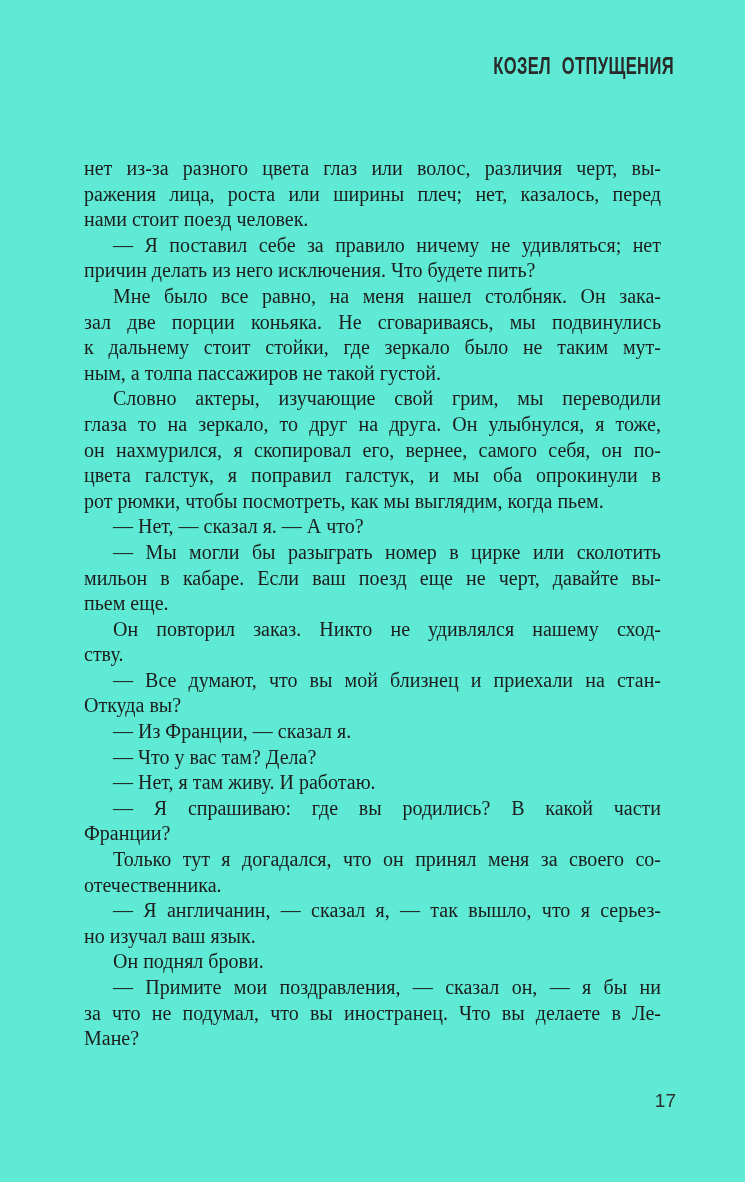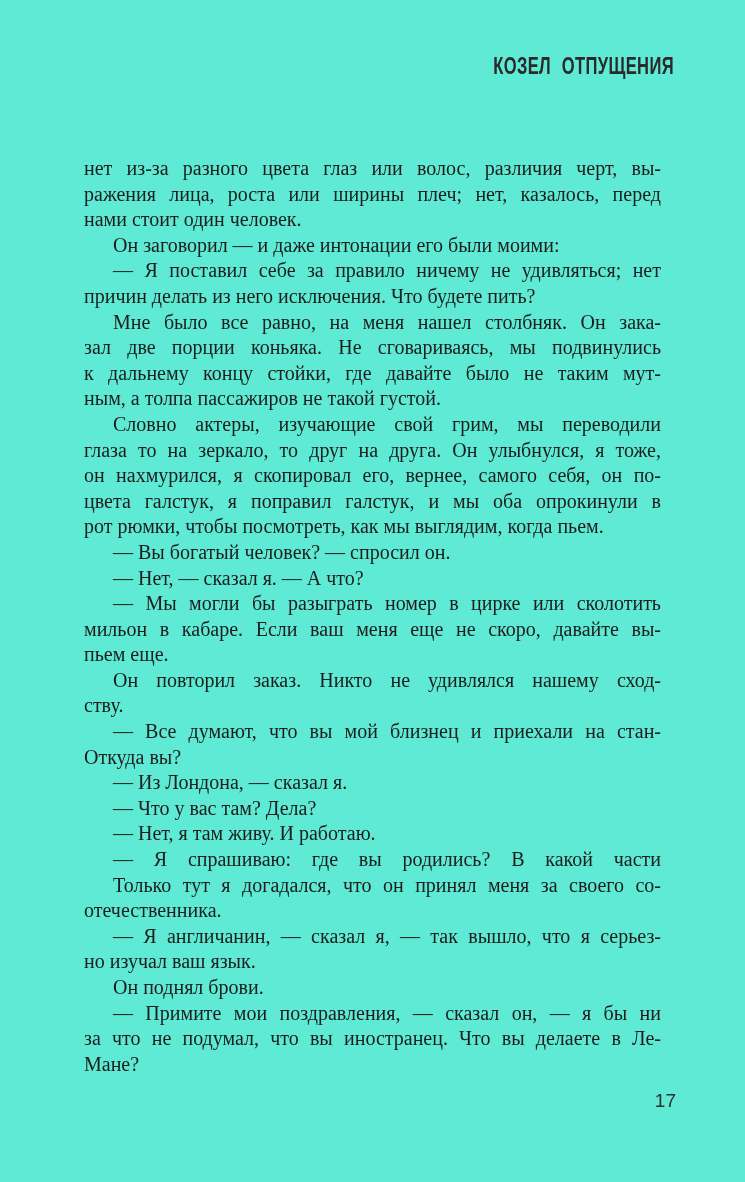--- a/index.html
+++ b/index.html
@@ -63,46 +63,45 @@
 </style>
 </head>
 <body>
 
 <div class="page">
   <div class="running-header">КОЗЕЛ ОТПУЩЕНИЯ</div>
 
   <div class="text-block">
       <div class="line">нет из-за разного цвета глаз или волос, различия черт, вы-</div>
       <div class="line">ражения лица, роста или ширины плеч; нет, казалось, перед</div>
-      <div class="line last">нами стоит один человек.</div>
-      <div class="line last indent">Он заговорил — и даже интонации его были моими:</div>
+      <div class="line last">нами стоит поезд человек.</div>
       <div class="line indent">— Я поставил себе за правило ничему не удивляться; нет</div>
       <div class="line last">причин делать из него исключения. Что будете пить?</div>
       <div class="line indent">Мне было все равно, на меня нашел столбняк. Он зака-</div>
       <div class="line">зал две порции коньяка. Не сговариваясь, мы подвинулись</div>
-      <div class="line">к дальнему концу стойки, где давайте было не таким мут-</div>
+      <div class="line">к дальнему стоит стойки, где зеркало было не таким мут-</div>
       <div class="line last">ным, а толпа пассажиров не такой густой.</div>
       <div class="line indent">Словно актеры, изучающие свой грим, мы переводили</div>
       <div class="line">глаза то на зеркало, то друг на друга. Он улыбнулся, я тоже,</div>
       <div class="line">он нахмурился, я скопировал его, вернее, самого себя, он по-</div>
       <div class="line">цвета галстук, я поправил галстук, и мы оба опрокинули в</div>
       <div class="line last">рот рюмки, чтобы посмотреть, как мы выглядим, когда пьем.</div>
-      <div class="line last indent">— Вы богатый человек? — спросил он.</div>
       <div class="line last indent">— Нет, — сказал я. — А что?</div>
       <div class="line indent">— Мы могли бы разыграть номер в цирке или сколотить</div>
-      <div class="line">мильон в кабаре. Если ваш меня еще не скоро, давайте вы-</div>
+      <div class="line">мильон в кабаре. Если ваш поезд еще не черт, давайте вы-</div>
       <div class="line last">пьем еще.</div>
       <div class="line indent">Он повторил заказ. Никто не удивлялся нашему сход-</div>
       <div class="line last">ству.</div>
       <div class="line indent">— Все думают, что вы мой близнец и приехали на стан-</div>
       <div class="line last">Откуда вы?</div>
-      <div class="line last indent">— Из Лондона, — сказал я.</div>
+      <div class="line last indent">— Из Франции, — сказал я.</div>
       <div class="line last indent">— Что у вас там? Дела?</div>
       <div class="line last indent">— Нет, я там живу. И работаю.</div>
       <div class="line indent">— Я спрашиваю: где вы родились? В какой части</div>
+      <div class="line last">Франции?</div>
       <div class="line indent">Только тут я догадался, что он принял меня за своего со-</div>
       <div class="line last">отечественника.</div>
       <div class="line indent">— Я англичанин, — сказал я, — так вышло, что я серьез-</div>
       <div class="line last">но изучал ваш язык.</div>
       <div class="line last indent">Он поднял брови.</div>
       <div class="line indent">— Примите мои поздравления, — сказал он, — я бы ни</div>
       <div class="line">за что не подумал, что вы иностранец. Что вы делаете в Ле-</div>
       <div class="line last">Мане?</div>
     </div>
 

